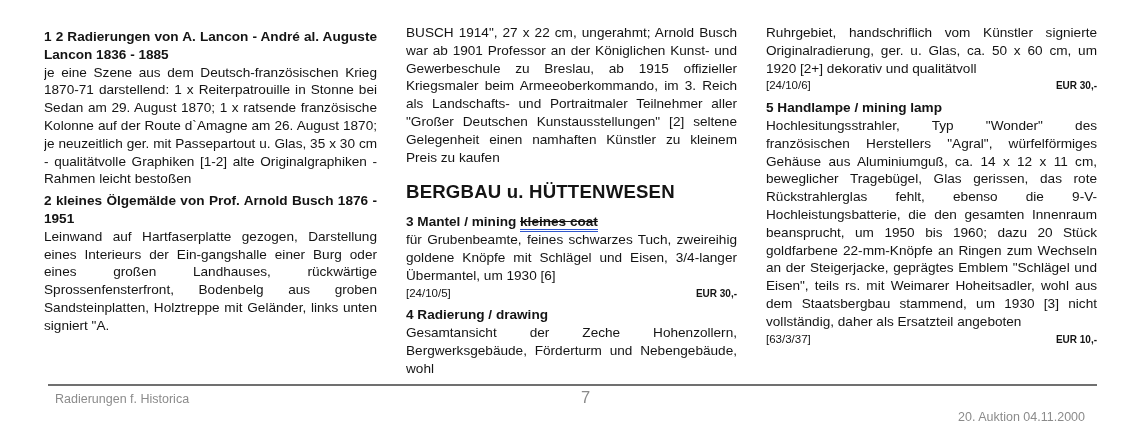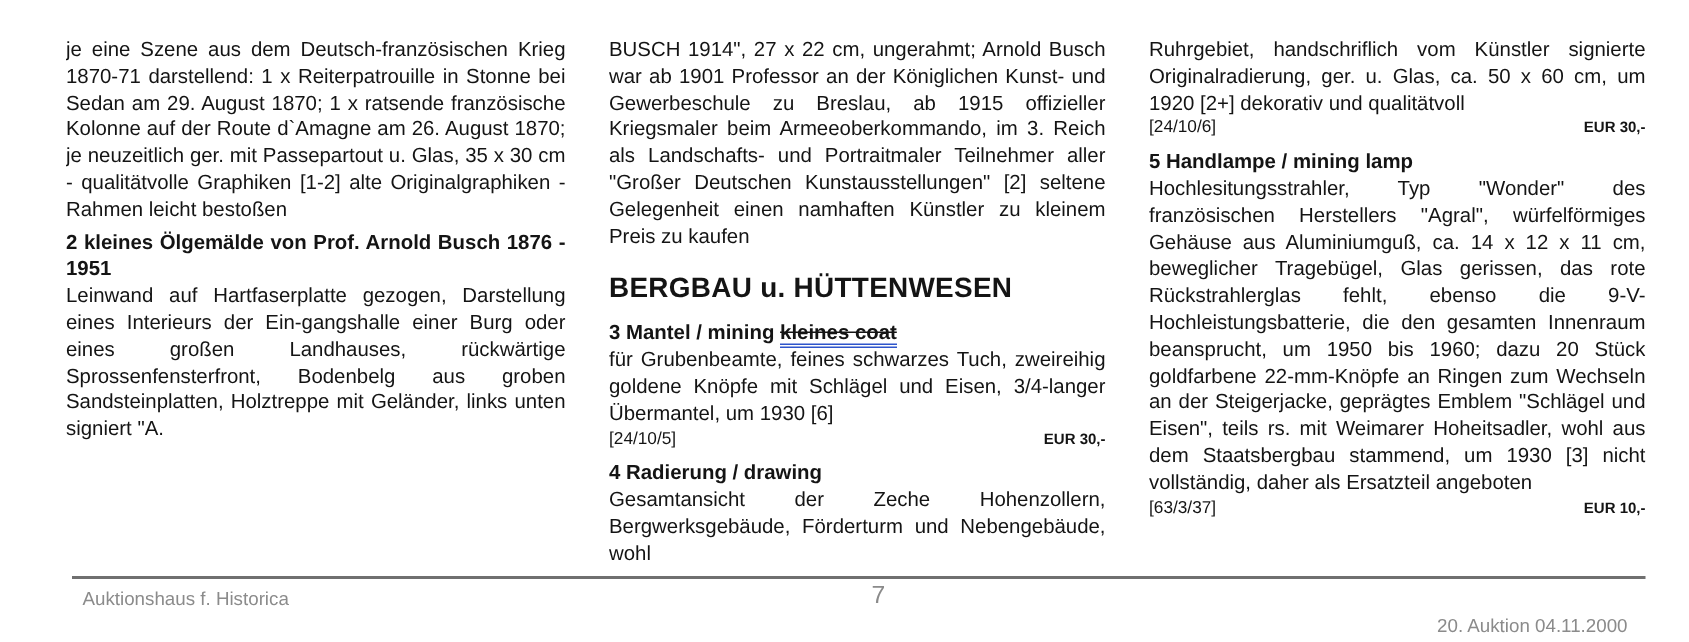--- a/index.html
+++ b/index.html
@@ -52,20 +52,21 @@
   .footer .pagenum{position:absolute;left:533px;top:0px;font-size:16.5px;}
   .footer .right{position:absolute;right:12px;top:20px;}
 </style>
 </head>
 <body>
 
 <div>
 
   <div class="col col-left">
 
+    <h2 class="lot-head">1 2 Radierungen von A. Lancon - André al. Auguste Lancon 1836 - 1885</h2>
     <p class="lot-body">je eine Szene aus dem Deutsch-französischen Krieg 1870-71 darstellend: 1 x Reiterpatrouille in Stonne bei Sedan am 29. August 1870; 1 x ratsende französische Kolonne auf der Route d`Amagne am 26. August 1870; je neuzeitlich ger. mit Passepartout u. Glas, 35 x 30 cm - qualitätvolle Graphiken [1-2] alte Originalgraphiken - Rahmen leicht bestoßen</p>
 
     <h2 class="lot-head">2 kleines Ölgemälde von Prof. Arnold Busch 1876 - 1951</h2>
     <p class="lot-body">Leinwand auf Hartfaserplatte gezogen, Darstellung eines Interieurs der Ein-gangshalle einer Burg oder eines großen Landhauses, rückwärtige Sprossenfensterfront, Bodenbelg aus groben Sandsteinplatten, Holztreppe mit Geländer, links unten signiert "A.</p>
   </div>
 
   <div class="col col-middle">
     <p class="lot-body">BUSCH 1914", 27 x 22 cm, ungerahmt; Arnold Busch war ab 1901 Professor an der Königlichen Kunst- und Gewerbeschule zu Breslau, ab 1915 offizieller Kriegsmaler beim Armeeoberkommando, im 3. Reich als Landschafts- und Portraitmaler Teilnehmer aller "Großer Deutschen Kunstausstellungen" [2] seltene Gelegenheit einen namhaften Künstler zu kleinem Preis zu kaufen</p>
 
     <h1 class="category">BERGBAU u. HÜTTENWESEN</h1>
@@ -91,18 +92,18 @@
     <h2 class="lot-head">5 Handlampe / mining lamp</h2>
     <p class="lot-body">Hochlesitungsstrahler, Typ "Wonder" des französischen Herstellers "Agral", würfelförmiges Gehäuse aus Aluminiumguß, ca. 14 x 12 x 11 cm, beweglicher Tragebügel, Glas gerissen, das rote Rückstrahlerglas fehlt, ebenso die 9-V-Hochleistungsbatterie, die den gesamten Innenraum beansprucht, um 1950 bis 1960; dazu 20 Stück goldfarbene 22-mm-Knöpfe an Ringen zum Wechseln an der Steigerjacke, geprägtes Emblem "Schlägel und Eisen", teils rs. mit Weimarer Hoheitsadler, wohl aus dem Staatsbergbau stammend, um 1930 [3] nicht vollständig, daher als Ersatzteil angeboten</p>
     <div class="refprice">
       <span class="ref">[63/3/37]</span>
       <span class="price">EUR 10,-</span>
     </div>
   </div>
 
   <div class="footer-rule"></div>
   <div class="footer">
-    <span class="left">Auktionshaus f. Historica</span>
+    <span class="left">Radierungen f. Historica</span>
     <span class="pagenum">7</span>
     <span class="right">20. Auktion 04.11.2000</span>
   </div>
 
 </div>
 
 </body></html>

